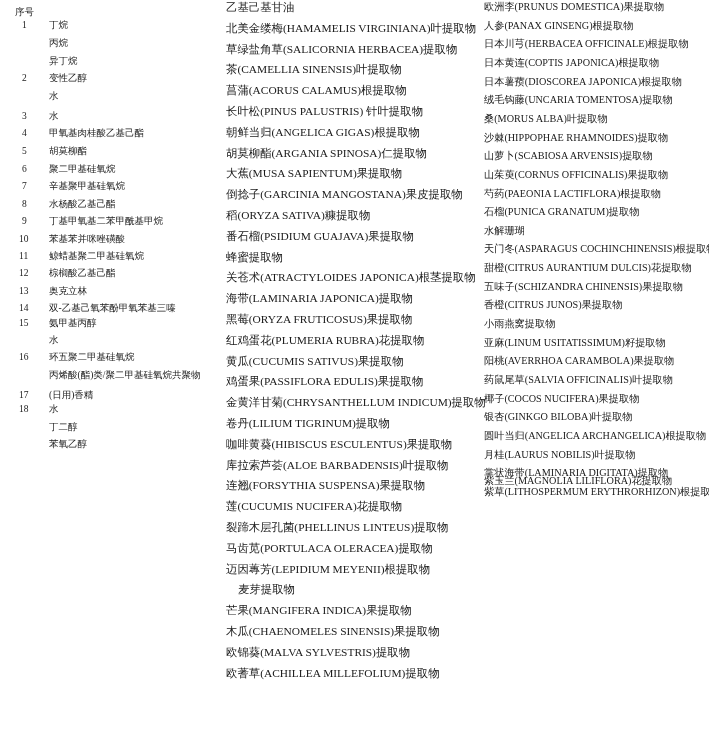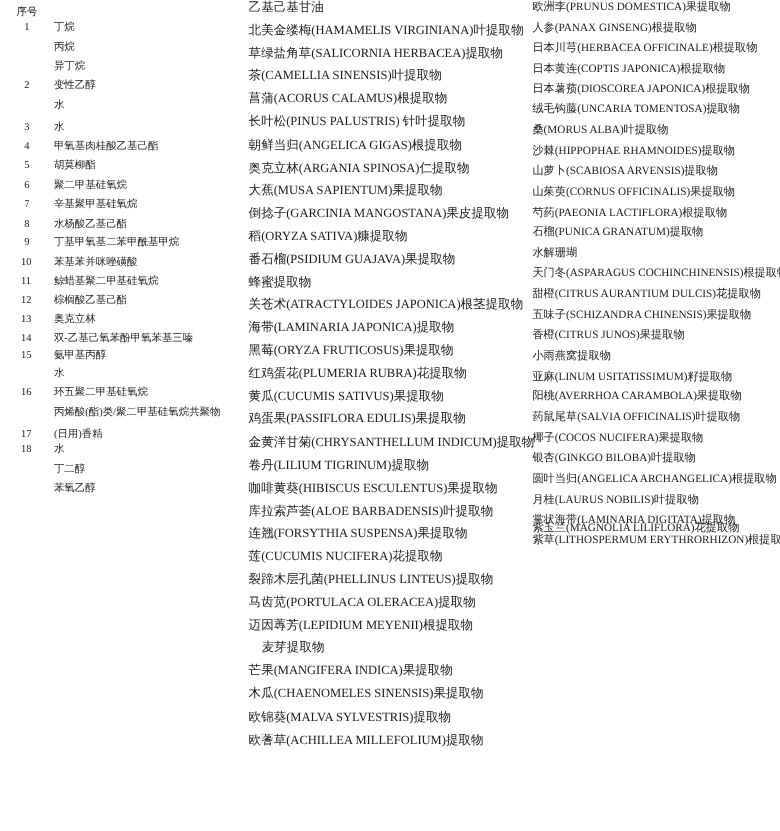--- a/index.html
+++ b/index.html
@@ -72,21 +72,21 @@
     <span class="abs lh" style="left: 49px; top: 438px;">苯氧乙醇</span>
   </div>
 <div id="mid-col">
     <span class="abs mid" style="left: 226px; top: 0px;">乙基己基甘油</span>
     <span class="abs mid" style="left: 226px; top: 20.8px;">北美金缕梅(HAMAMELIS VIRGINIANA)叶提取物</span>
     <span class="abs mid" style="left: 226px; top: 41.6px;">草绿盐角草(SALICORNIA HERBACEA)提取物</span>
     <span class="abs mid" style="left: 226px; top: 62.4px;">茶(CAMELLIA SINENSIS)叶提取物</span>
     <span class="abs mid" style="left: 226px; top: 83.2px;">菖蒲(ACORUS CALAMUS)根提取物</span>
     <span class="abs mid" style="left: 226px; top: 104px;">长叶松(PINUS PALUSTRIS) 针叶提取物</span>
     <span class="abs mid" style="left: 226px; top: 124.8px;">朝鲜当归(ANGELICA GIGAS)根提取物</span>
-    <span class="abs mid" style="left: 226px; top: 145.6px;">奥克立林(ARGANIA SPINOSA)仁提取物</span>
+    <span class="abs mid" style="left: 226px; top: 145.6px;">胡莫柳酯(ARGANIA SPINOSA)仁提取物</span>
     <span class="abs mid" style="left: 226px; top: 166.4px;">大蕉(MUSA SAPIENTUM)果提取物</span>
     <span class="abs mid" style="left: 226px; top: 187.2px;">倒捻子(GARCINIA MANGOSTANA)果皮提取物</span>
     <span class="abs mid" style="left: 226px; top: 208px;">稻(ORYZA SATIVA)糠提取物</span>
     <span class="abs mid" style="left: 226px; top: 228.8px;">番石榴(PSIDIUM GUAJAVA)果提取物</span>
     <span class="abs mid" style="left: 226px; top: 249.6px;">蜂蜜提取物</span>
     <span class="abs mid" style="left: 226px; top: 270.4px; text-align: right;">关苍术(ATRACTYLOIDES JAPONICA)根茎提取物</span>
     <span class="abs mid" style="left: 226px; top: 291.2px;">海带(LAMINARIA JAPONICA)提取物</span>
     <span class="abs mid" style="left: 226px; top: 312px;">黑莓(ORYZA FRUTICOSUS)果提取物</span>
     <span class="abs mid" style="left: 226px; top: 332.8px;">红鸡蛋花(PLUMERIA RUBRA)花提取物</span>
     <span class="abs mid" style="left: 226px; top: 353.6px;">黄瓜(CUCUMIS SATIVUS)果提取物</span>

